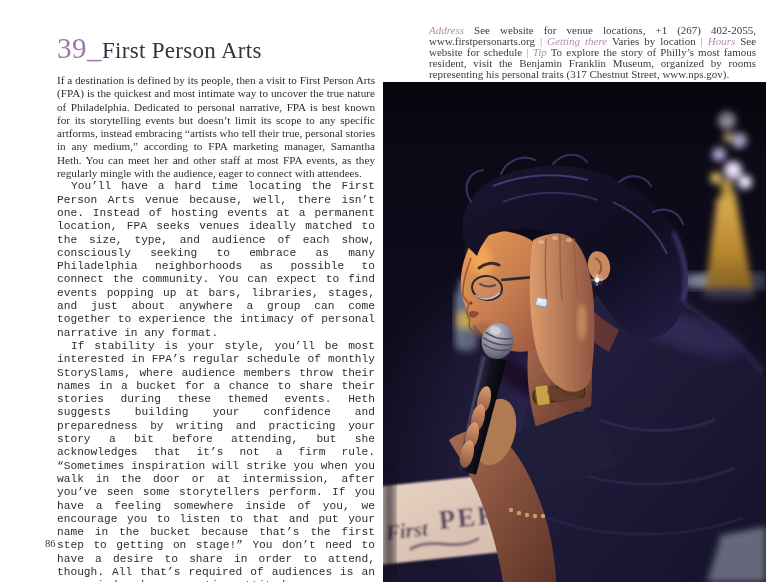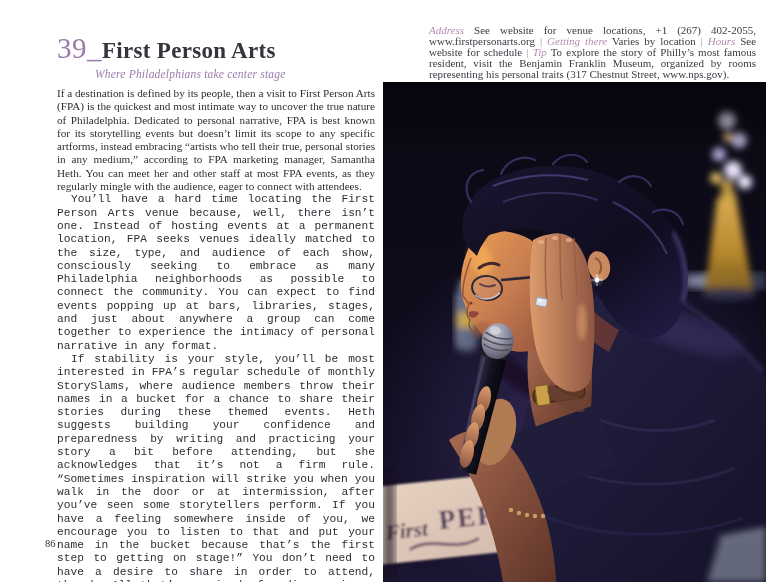--- a/index.html
+++ b/index.html
@@ -4,21 +4,21 @@
 <style>
   html,body { margin:0; padding:0; background:#ffffff; }
   .spread {
     position:relative; width:766px; height:582px; background:#ffffff;
     font-family:"Liberation Serif", serif; overflow:hidden;
   }
   
   .left-page { position:absolute; left:57px; top:34px; width:318px; }
   .title-row { white-space:nowrap; line-height:28px; }
   .chapter-number, .chapter-sep { font-size:29px; color:#9b7aab; letter-spacing:0.5px; }
-  .page-title { display:inline; font-size:23px; font-weight:bold; color:#35343c; margin:0; letter-spacing:0.3px; }
+  .page-title { display:inline; font-size:23px; font-weight:normal; color:#35343c; margin:0; letter-spacing:0.3px; }
   .subtitle { margin:1px 0 0 38px; font-style:italic; font-size:11.5px; color:#9b7aab; letter-spacing:0.2px; }
   .article { margin-top:7px; width:318px; font-size:11.2px; line-height:13.3px; color:#2e2d35; text-align:justify; }
   .article p { margin:0; }
   .article p + p { text-indent:14px;font-family:Liberation Mono, monospace; }
   .page-number { position:absolute; left:45px; top:538px; font-size:10.5px; color:#2e2d35; }
   
   .info-block {
     position:absolute; left:421px; top:25px; width:327px;
     font-size:11px; line-height:10.9px; color:#3b3a44; text-align:justify;margin-left:8px;
   }
@@ -29,21 +29,20 @@
 </style>
 </head>
 <body>
 
 <div class="spread">
 
   <div class="left-page">
     <div class="title-row">
       <span class="chapter-number">39</span><span class="chapter-sep">_</span><h1 class="page-title">First Person Arts</h1>
     </div>
-    <div class="subtitle">Where Philadelphians take center stage</div>
     <div class="article">
       <p>If a destination is defined by its people, then a visit to First Person Arts (FPA) is the quickest and most intimate way to uncover the true nature of Philadelphia. Dedicated to personal narrative, FPA is best known for its storytelling events but doesn’t limit its scope to any specific artforms, instead embracing “artists who tell their true, personal stories in any medium,” according to FPA marketing manager, Samantha Heth. You can meet her and other staff at most FPA events, as they regularly mingle with the audience, eager to connect with attendees.</p>
       <p>You’ll have a hard time locating the First Person Arts venue because, well, there isn’t one. Instead of hosting events at a permanent location, FPA seeks venues ideally matched to the size, type, and audience of each show, consciously seeking to embrace as many Philadelphia neighborhoods as possible to connect the community. You can expect to find events popping up at bars, libraries, stages, and just about anywhere a group can come together to experience the intimacy of personal narrative in any format.</p>
       <p>If stability is your style, you’ll be most interested in FPA’s regular schedule of monthly StorySlams, where audience members throw their names in a bucket for a chance to share their stories during these themed events. Heth suggests building your confidence and preparedness by writing and practicing your story a bit before attending, but she acknowledges that it’s not a firm rule. “Sometimes inspiration will strike you when you walk in the door or at intermission, after you’ve seen some storytellers perform. If you have a feeling somewhere inside of you, we encourage you to listen to that and put your name in the bucket because that’s the first step to getting on stage!” You don’t need to have a desire to share in order to attend, though. All that’s required of audiences is an open mind and a supportive attitude.</p>
     </div>
   </div>
   <div class="page-number">86</div>
 
   <div class="info-block">
     <span class="info-label">Address</span>

